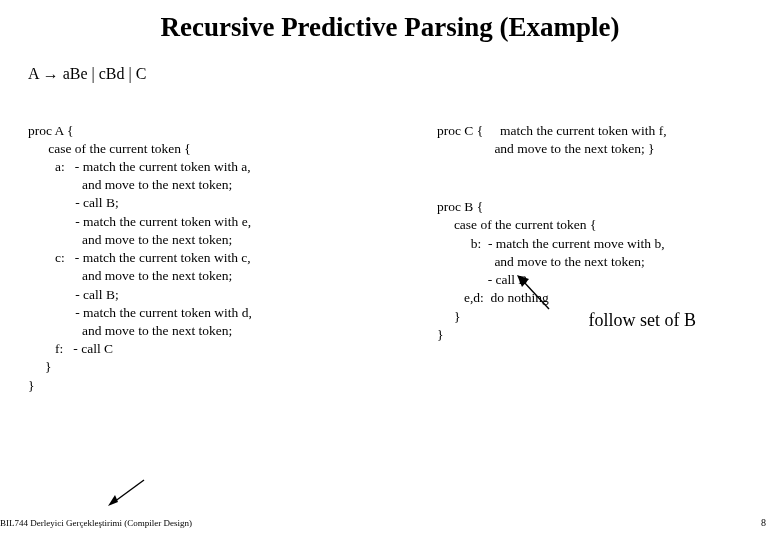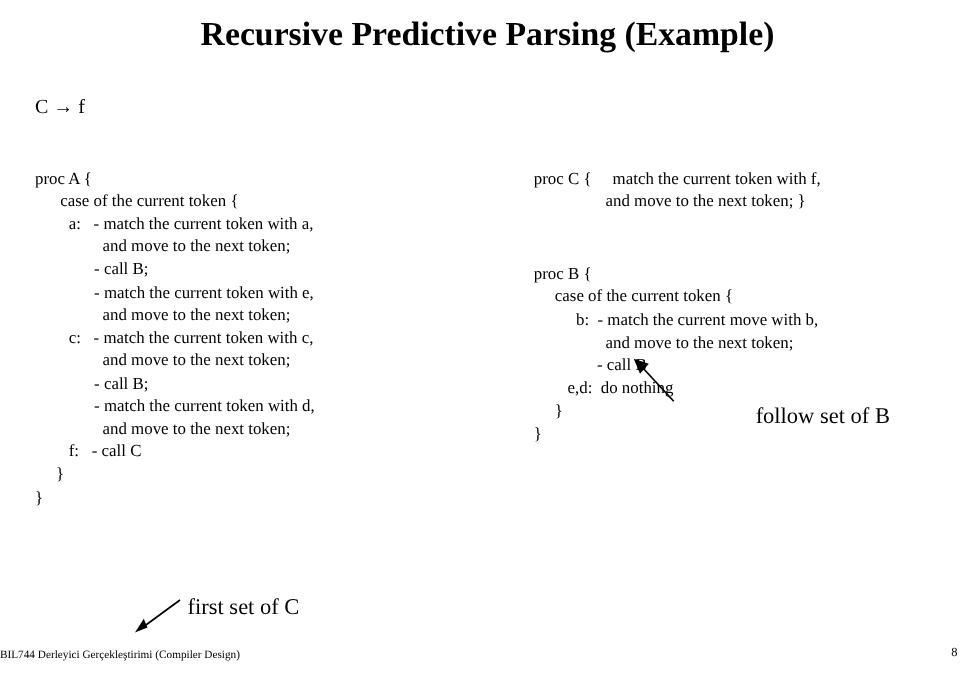--- a/index.html
+++ b/index.html
@@ -17,29 +17,30 @@
     padding: 12px 28px 0 28px;
     box-sizing: border-box;
     width: 100%;
     height: 100%;
     position: relative;
   }
   .title {
     text-align: center;
     font-weight: bold;
     font-size: 27px;
-    margin: 0 0 32px 0;
+    margin: 0 0 20px 0;
   }
   .grammar {
     font-size: 16px;
     line-height: 1.4;
     margin-bottom: 18px;
   }
   .columns {
     display: flex;
+    gap: 10px;
   }
   .col-left {
     flex: 0 0 370px;
     font-size: 13.5px;
     line-height: 1.35;
   }
   .col-right {
     flex: 1;
     font-size: 13.5px;
     line-height: 1.35;
@@ -51,21 +52,21 @@
     font-size: 18px;
     font-family: "Times New Roman", Times, serif;
   }
   .annot-first {
     position: absolute;
     left: 150px;
     bottom: 43px;
   }
   .annot-follow {
     position: absolute;
-    right: 40px;
+    right: 56px;
     top: 205px;
     font-family: Liberation Serif, serif;
   }
   svg.arrow {
     position: absolute;
     overflow: visible;
   }
   .footer {
     position: absolute;
     bottom: 12px;
@@ -83,21 +84,21 @@
   }
 </style>
 </head>
 <body>
 
 <div class="slide">
 
   <h1 class="title">Recursive Predictive Parsing (Example)</h1>
 
   <div class="grammar">
-    <div>C → f</div>
+    <div>A → aBe | cBd  |  C</div>
   </div>
 
   <div class="columns">
 
     <div class="col-left">
       <div class="proc-block">
 <span>proc A {</span>
 <span>      case of the current token {</span>
 <span>        a:   - match the current token with a,</span>
 <span>                and move to the next token;</span>
@@ -110,21 +111,20 @@
 <span>              - match the current token with d,</span>
 <span>                and move to the next token;</span>
 <span>        f:   - call C</span>
 <span>     }</span>
 <span>}</span></div>
 
       <svg class="arrow" style="left:108px; bottom:32px;" width="42" height="30">
         <line x1="36" y1="2" x2="6" y2="24" stroke="#000" stroke-width="1.4"></line>
         <polygon points="0,28 10,24 7,17" fill="#000"></polygon>
       </svg>
-      <div class="annot annot-first">first set of C</div>
     </div>
 
     <div class="col-right">
       <div class="proc-block">
 <span>proc C {     match the current token with f,</span>
 <span>                 and move to the next token; }</span></div>
 
       <div style="height:22px;"></div>
 
       <div class="proc-block">

